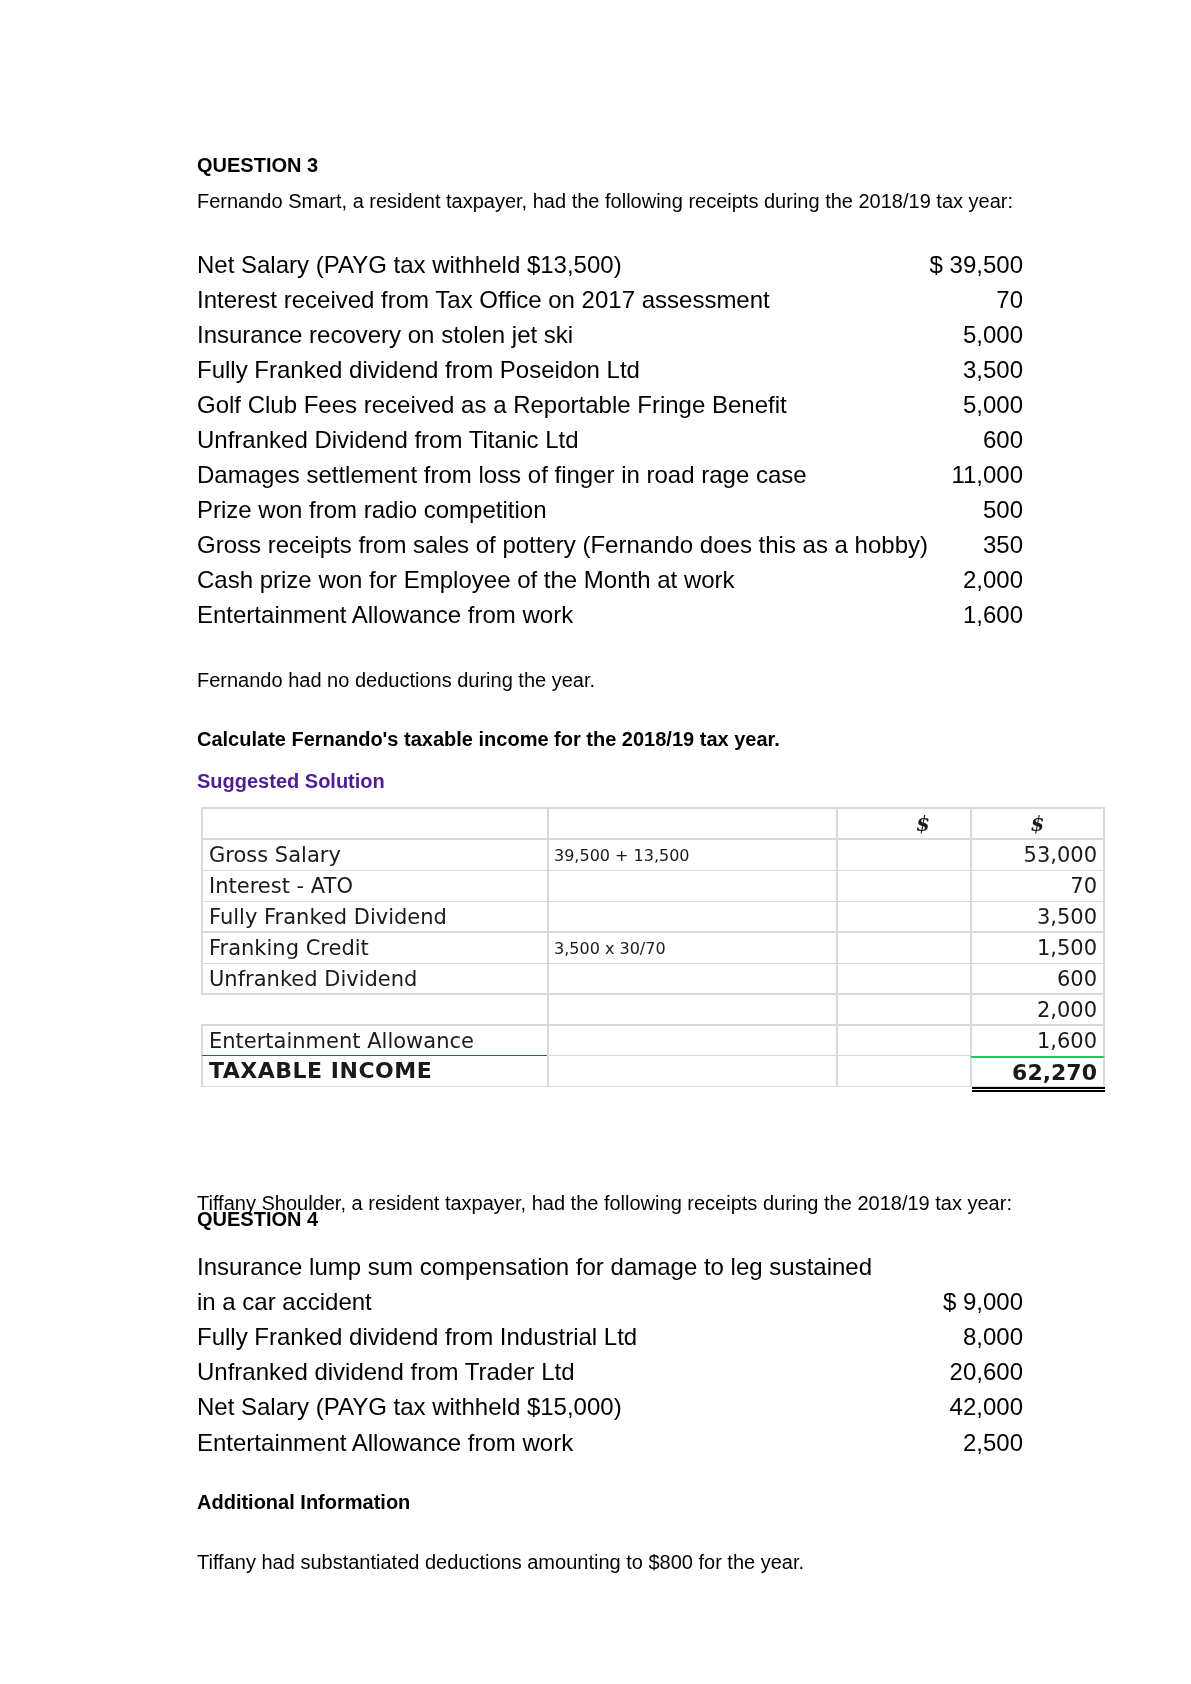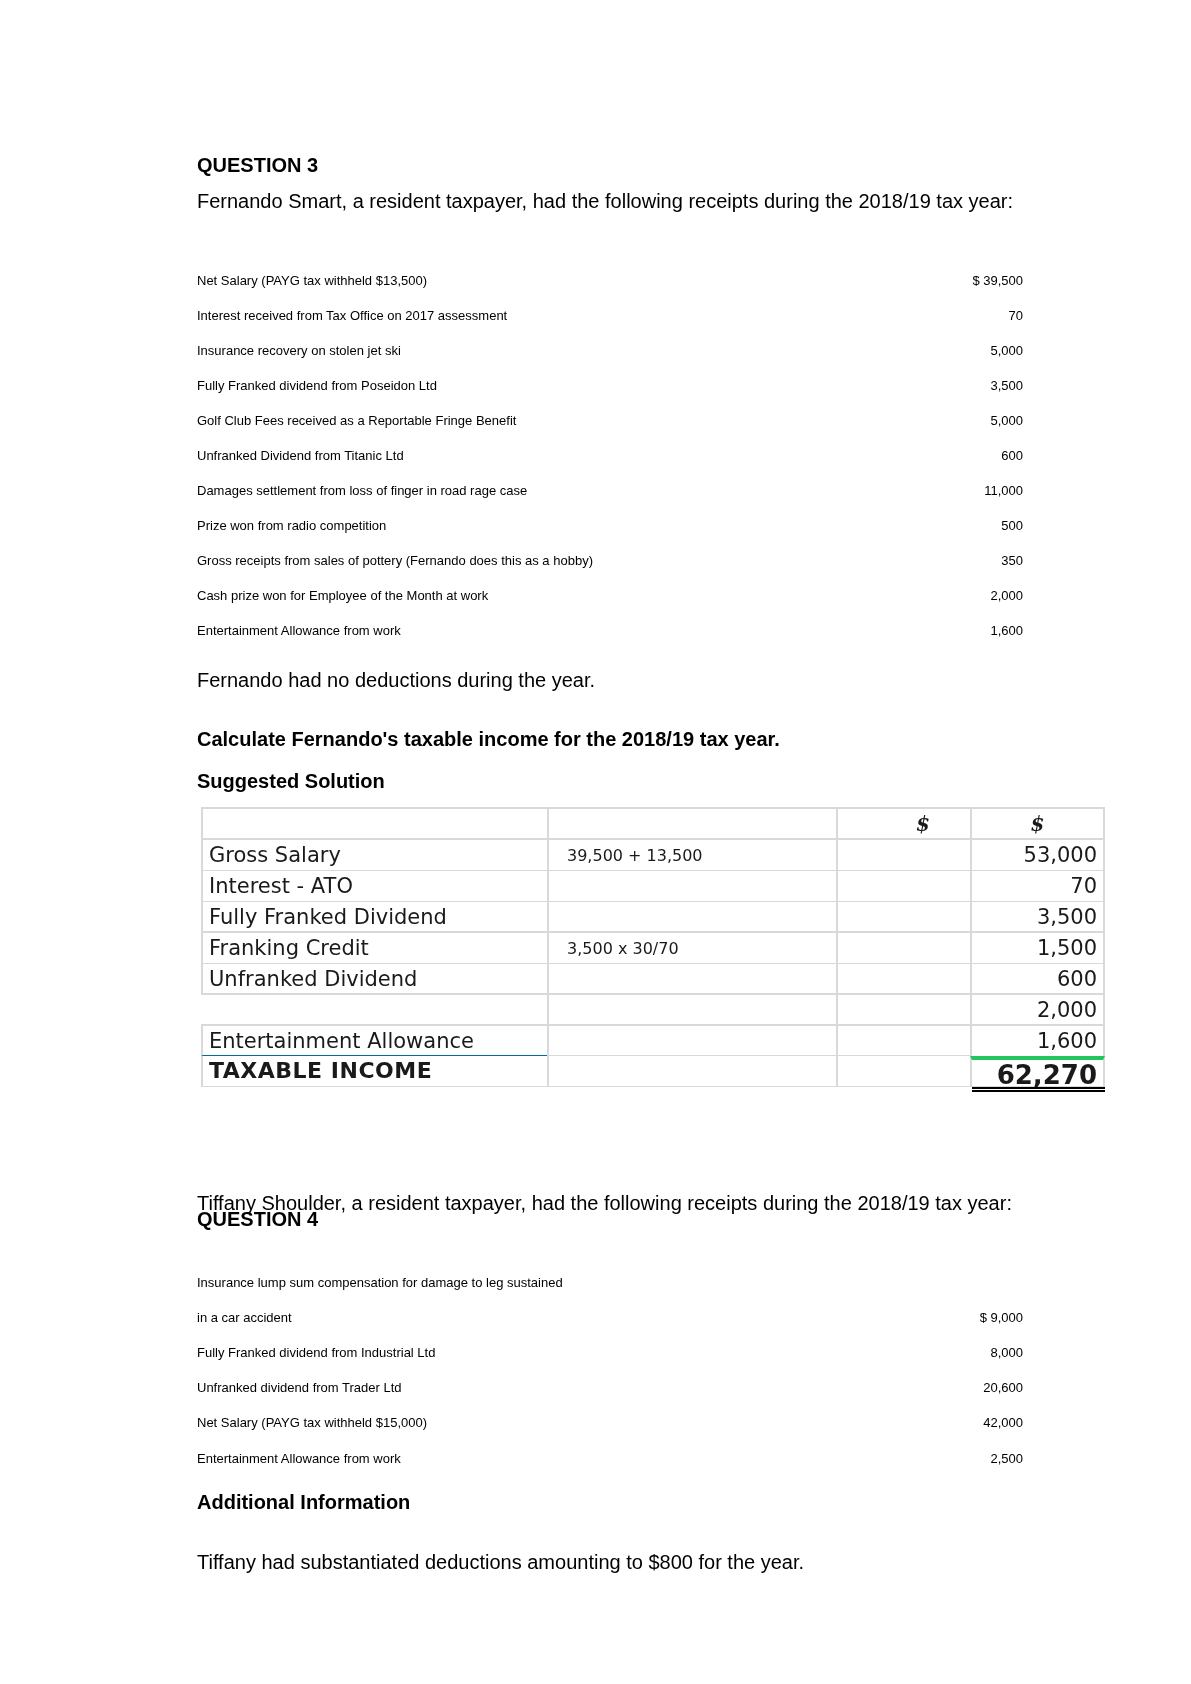--- a/index.html
+++ b/index.html
@@ -1,43 +1,43 @@
 <!DOCTYPE html>
 <html><head>
 <meta charset="utf-8">
 <style>
   html, body { margin: 0; padding: 0; background: #ffffff; }
   body { width: 1191px; height: 1684px; position: relative; overflow: hidden;
          font-family: "Liberation Sans", "DejaVu Sans", sans-serif; color: #000; }
   .page { position: absolute; left: 0; top: 0; width: 1138px; height: 1684px; }
   .txt { position: absolute; left: 197px; font-size: 20px; line-height: 24px; white-space: nowrap; }
   .bold { font-weight: bold; }
-  .red { color: #000000; }
+  .red { color: #4c1d95; }
   .wrap { white-space: normal; width: 870px; line-height: 30px; }
-  .receipt { position: absolute; left: 197px; width: 826px; height: 26px; font-size: 13px; line-height: 26px; margin-top: 16px; }
+  .receipt { position: absolute; left: 197px; width: 826px; height: 26px; font-size: 24px; line-height: 26px; }
   .receipt .label { position: absolute; left: 0; top: 0; white-space: nowrap; }
   .receipt .amount { position: absolute; right: 0; top: 0; white-space: nowrap; text-align: right; }
 
   
   .sheet { position: absolute; left: 201px; top: 807px; width: 904px;
            font-family: "DejaVu Sans", sans-serif; color: #1a1a1a; }
   .sheet .row { position: relative; height: 29px; border-bottom: 2px solid #d9d9d9; }
   .sheet .row.thin { border-bottom-width: 1px; height: 30px; }
   .sheet .cell { position: absolute; top: 0; height: 100%; box-sizing: border-box;
                  border-left: 2px solid #d9d9d9; }
   .c1 { left: 0; width: 346px; padding-left: 6px; font-size: 21px; line-height: 30px; }
-  .c2 { left: 346px; width: 289px; padding-left: 18px; font-size: 16px; line-height: 32px; }
+  .c2 { left: 346px; width: 289px; padding-left: 5px; font-size: 16px; line-height: 32px; }
   .c3 { left: 635px; width: 134px; text-align: right; padding-right: 40px; font-size: 20px; line-height: 30px; }
   .c4 { left: 769px; width: 135px; text-align: right; padding-right: 6px; font-size: 21px; line-height: 30px;
         border-right: 2px solid #d9d9d9; }
   .hdr .c1 { border-left: 2px solid #d9d9d9; }
   .dollar { font-family: "DejaVu Serif", serif; font-style: italic; font-weight: bold; font-size: 20px; }
   .hdr .c4 { text-align: center; padding-right: 0; }
   .total .c1 { font-weight: bold; font-size: 22px; letter-spacing: 0.5px; }
-  .total .c4 { font-weight: bold; font-size: 26px; border-top: 4px solid #22c55e; }
+  .total .c4 { font-weight: bold; font-size: 22px; border-top: 2px solid #22c55e; }
   .total .c4::after { content: ""; position: absolute; left: 0; right: -2px; bottom: -6px;
                       border-top: 2px solid #000; border-bottom: 2px solid #000; height: 1px; }
 </style>
 </head>
 <body>
 
 <div class="page">
 
   <div class="txt bold" style="top:153px;">QUESTION 3</div>
   <div class="txt wrap" style="top:186px;">Fernando Smart, a resident taxpayer, had the following receipts during the 2018/19 tax year:</div>

